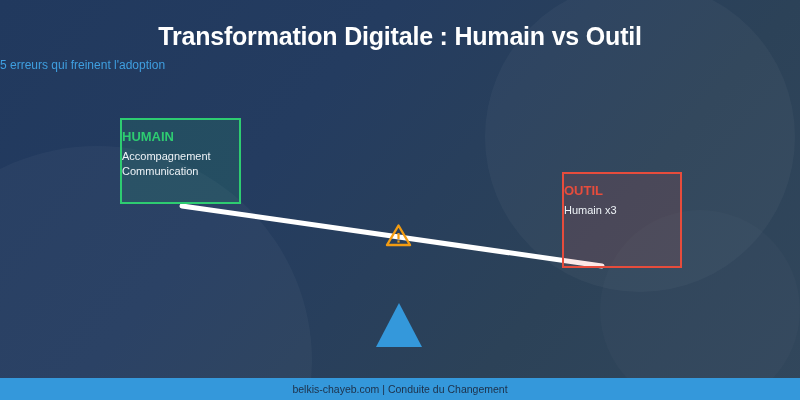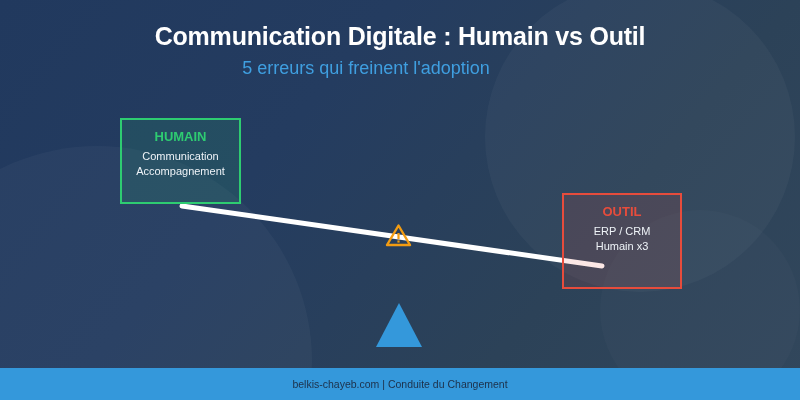--- a/index.html
+++ b/index.html
@@ -33,43 +33,41 @@
   }
   
   #title {
     position:absolute; left:0; top:22px; width:800px;
     text-align:center;
     font-size:25px; font-weight:bold; color:#ffffff;
     letter-spacing:-0.2px;
   }
   #subtitle {
     position:absolute; left:0; top:58px; width:732px;
-    text-align:center;
-    font-size:18px; color:#3f9fe0;
+    text-align:left;
+    font-size:12px; color:#3f9fe0;
   }
   
   #beam {
     position:absolute; left:0; top:0; width:800px; height:400px;
   }
   
   .panel {
     position:absolute;
-    text-align:center;
     padding-top:9px;
   }
   #panel-humain {
     left:120px; top:118px; width:121px; height:86px;
     border:2px solid #2ecc71;
     background:rgba(46,204,113,0.13);
   }
   #panel-outil {
     left:562px; top:172px; width:120px; height:96px;
     border:2px solid #e74c3c;
     background:rgba(231,76,60,0.13);
-    margin-top:21px;
   }
   .panel-title {
     font-size:13px; font-weight:bold; margin-bottom:5px;
   }
   #panel-humain .panel-title { color:#2ecc71; }
   #panel-outil .panel-title { color:#e74c3c; }
   .panel-line {
     font-size:11px; color:#eef3f7; line-height:15px;
   }
   
@@ -81,51 +79,50 @@
     border-bottom:44px solid #3498db;
   }
   
   #warning-icon { position:absolute; left:385px; top:223px; }
   #warning-caption {
     position:absolute; left:298px; top:262px; width:200px;
     text-align:center; font-size:12px; color:#f39c12;
   }
   
   #footer {
-    position:absolute; left:0; bottom:0; width:800px; height:32px;
+    position:absolute; left:0; bottom:0; width:800px; height:22px;
     background:#3498db;
     display:flex; align-items:center; justify-content:center;
   }
   #footer-text { font-size:10.5px; color:#1d3049; }
 </style>
 </head>
 <body>
 
 <div id="stage">
 
   <div class="bg-circle" id="circle-tr"></div>
   <div class="bg-circle" id="circle-bl"></div>
   <div class="bg-circle" id="circle-soft"></div>
 
-  <div id="title">Communication Digitale : Humain vs Outil</div>
+  <div id="title">Transformation Digitale : Humain vs Outil</div>
   <div id="subtitle">5 erreurs qui freinent l'adoption</div>
 
   <svg id="beam" viewBox="0 0 800 400">
     <line x1="182" y1="206" x2="602" y2="266" stroke="#ffffff" stroke-width="5" stroke-linecap="round"></line>
   </svg>
 
   <div class="panel" id="panel-humain">
     <div class="panel-title">HUMAIN</div>
+    <div class="panel-line">Accompagnement</div>
     <div class="panel-line">Communication</div>
-    <div class="panel-line">Accompagnement</div>
   </div>
 
   <div class="panel" id="panel-outil">
     <div class="panel-title">OUTIL</div>
-    <div class="panel-line">ERP / CRM</div>
     <div class="panel-line">Humain x3</div>
   </div>
 
   <svg id="warning-icon" width="27" height="25" viewBox="0 0 27 25">
     <path d="M13.5 2.5 L25 22 L2 22 Z" fill="none" stroke="#f39c12" stroke-width="2.4" stroke-linejoin="round"></path>
     <rect x="12.4" y="10" width="2.2" height="6.2" fill="#f39c12"></rect>
     <rect x="12.4" y="17.4" width="2.2" height="2.2" fill="#f39c12"></rect>
   </svg>
 
 

